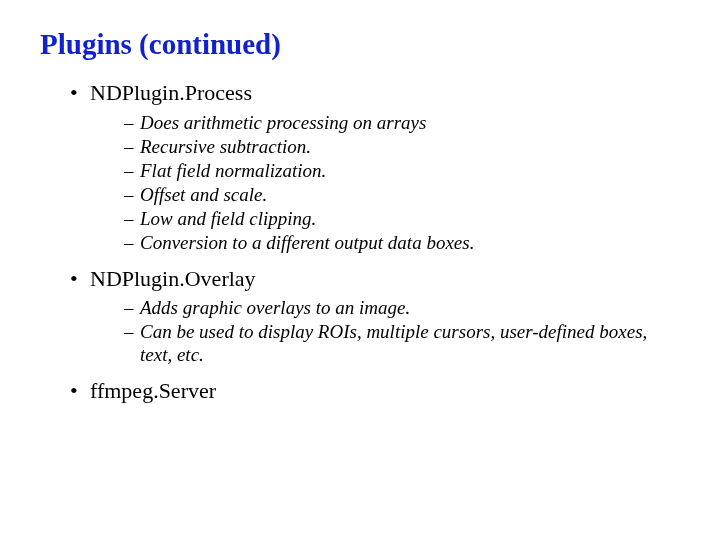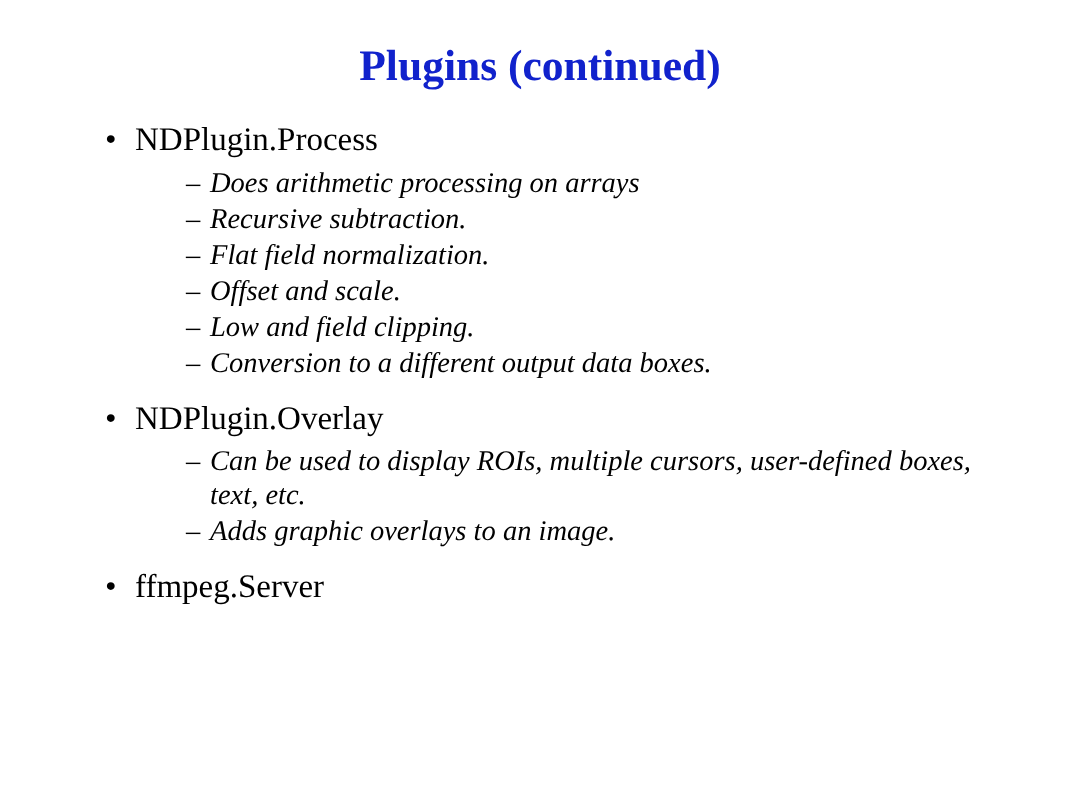--- a/index.html
+++ b/index.html
@@ -11,21 +11,20 @@
     font-family: "Times New Roman", Times, serif;
     color: #000000;
   }
   .slide {
     box-sizing: border-box;
     width: 720px;
     height: 540px;
     padding: 24px 40px 24px 40px;
   }
   .title {
-    text-align: center;
     font-weight: bold;
     font-size: 29px;
     color: #1122cc;
     margin: 4px 0 18px 0;
   }
   ul.level1 {
     list-style: none;
     margin: 12px;
     padding: 0 0 0 18px;
     font-size: 22px;
@@ -78,22 +77,22 @@
         <li>Flat field normalization.</li>
         <li>Offset and scale.</li>
         <li>Low and field clipping.</li>
         <li>Conversion to a different output data boxes.</li>
       </ul>
     </li>
 
     <li>
       <span>NDPlugin.Overlay</span>
       <ul class="level2">
+        <li>Adds graphic overlays to an image.</li>
         <li>Can be used to display ROIs, multiple cursors, user-defined boxes, text, etc.</li>
-        <li>Adds graphic overlays to an image.</li>
       </ul>
     </li>
 
     <li>
       <span>ffmpeg.Server</span>
     </li>
 
   </ul>
 </div>
 

